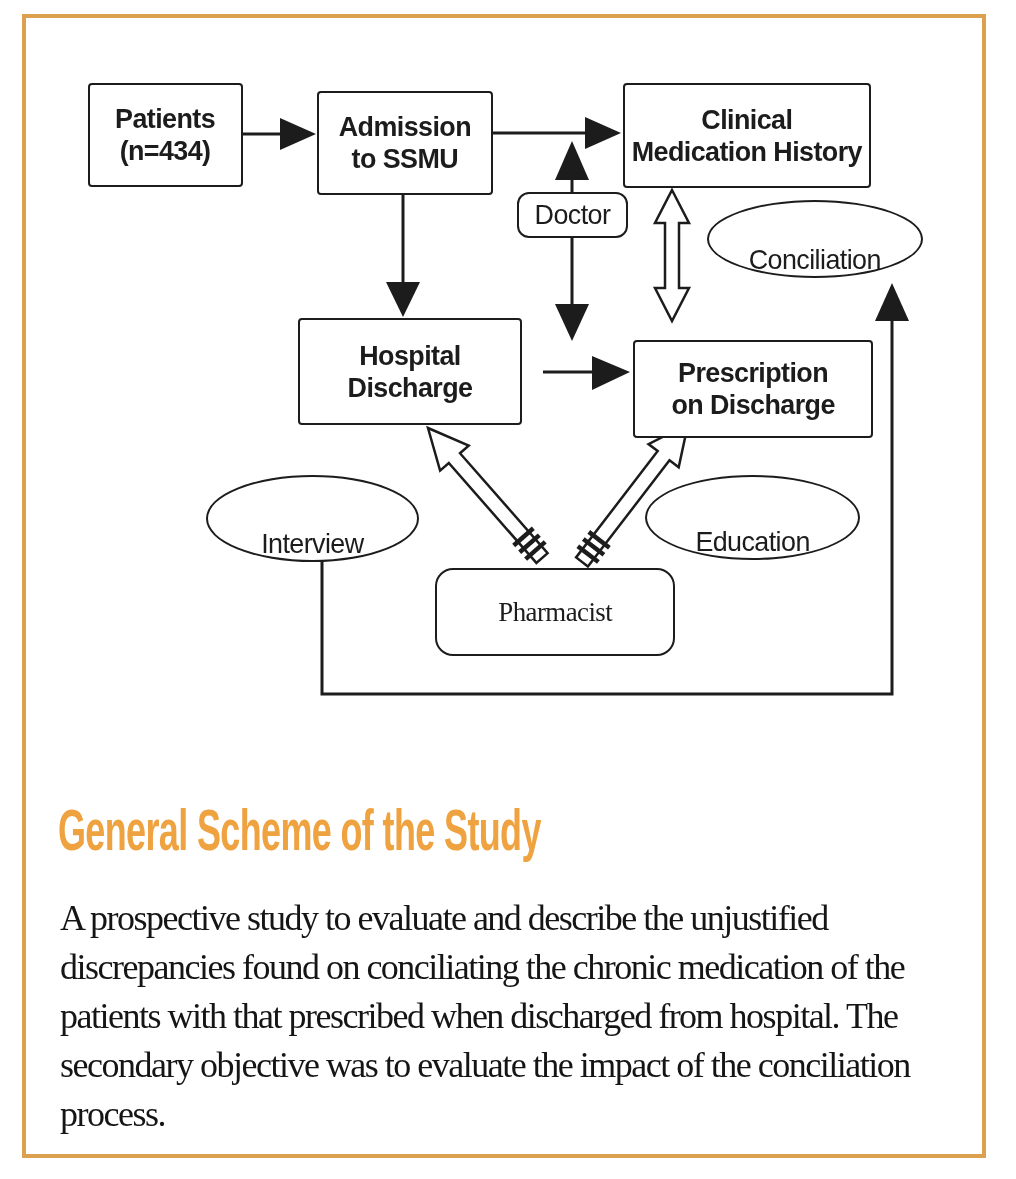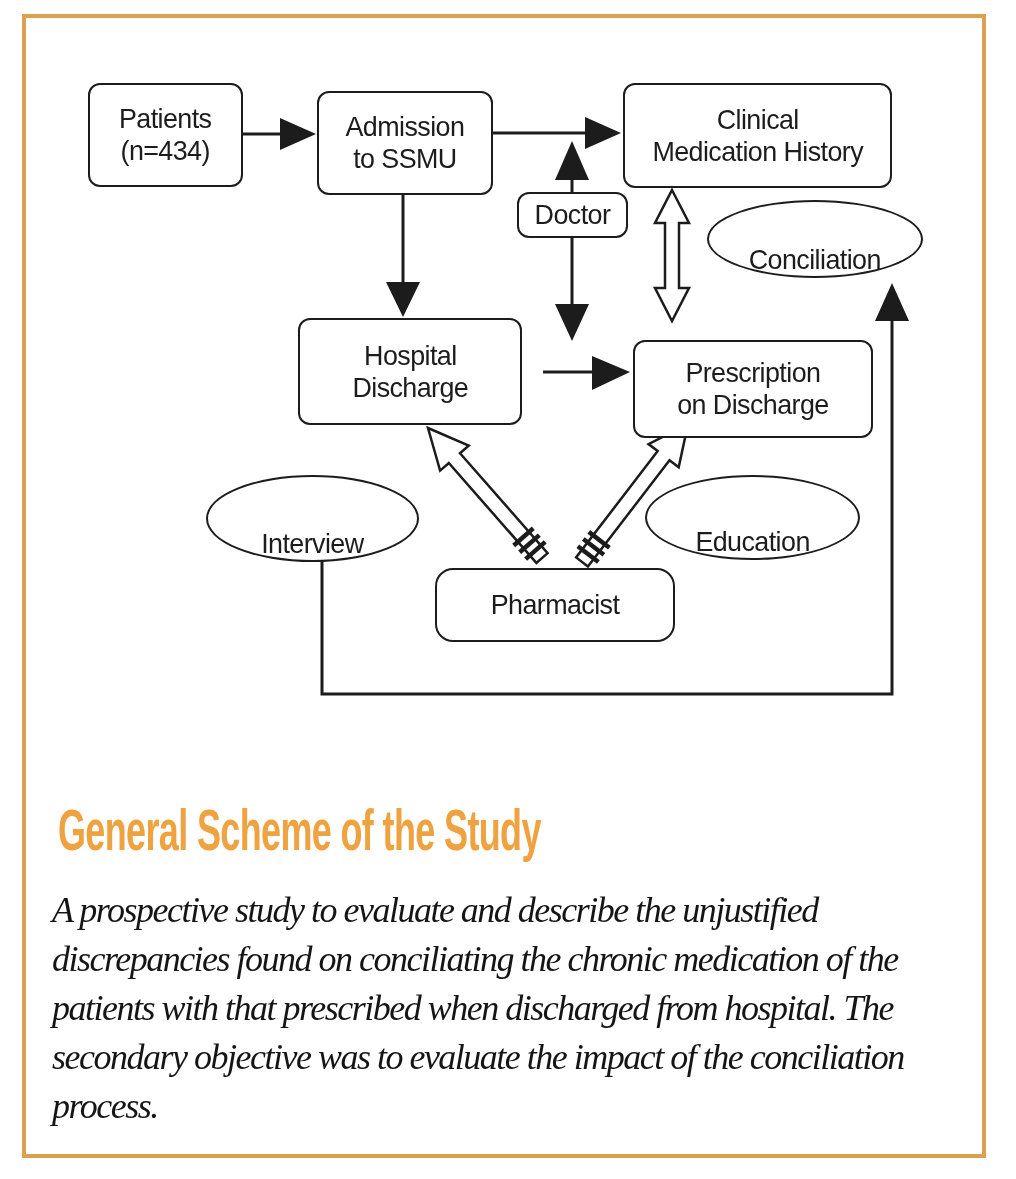--- a/index.html
+++ b/index.html
@@ -15,32 +15,32 @@
   .arrow-layer{position:absolute;left:0;top:0;z-index:1;}
   .node{
     position:absolute;z-index:2;background:#fff;border:2.5px solid #1c1c1c;
     box-sizing:border-box;display:flex;align-items:center;justify-content:center;
     text-align:center;color:#1c1c1c;
   }
   .node-label{
     white-space:pre-line;font-size:28px;line-height:32px;letter-spacing:-0.6px;
     transform:scaleX(0.96);
   }
-  .rect{border-radius:12px;}
+  .rect{border-radius:4px;font-weight:bold;}
   .ellipse{border-radius:50%;align-items:flex-end;}
   .n-patients{left:88px;top:83px;width:155px;height:104px;}
   .n-admission{left:317px;top:83px;width:176px;height:104px;margin-top:8px;}
-  .n-clinical{left:623px;top:83px;width:269px;height:105px;}
+  .n-clinical{left:623px;top:83px;width:248px;height:105px;}
   .n-doctor{left:517px;top:192px;width:111px;height:46px;border-radius:12px;}
   .n-hospital{left:298px;top:318px;width:224px;height:107px;}
   .n-prescription{left:633px;top:340px;width:240px;height:98px;}
   .n-conciliation{left:707px;top:200px;width:216px;height:78px;}
   .n-interview{left:206px;top:475px;width:213px;height:87px;}
   .n-education{left:645px;top:475px;width:215px;height:85px;}
-  .n-pharmacist{left:435px;top:568px;width:240px;height:74px;border-radius:18px;}
+  .n-pharmacist{left:435px;top:568px;width:240px;height:88px;border-radius:18px;font-family:Liberation Serif, serif;}
   .caption-title{
     position:absolute;left:58px;top:796px;z-index:2;
     font-size:58px;font-weight:bold;letter-spacing:-1px;
     transform:scaleX(0.62);transform-origin:0 0;white-space:nowrap;
   }
   .caption-body{
     position:absolute;left:52px;top:886px;width:918px;z-index:2;
     font-family:"Liberation Serif",serif;font-size:36px;line-height:49px;
     letter-spacing:-1.5px;color:#151515;
   }
@@ -144,13 +144,13 @@
   <div class="node ellipse n-education">
     <span class="node-label">Education</span>
   </div>
   <div class="node n-pharmacist">
     <span class="node-label">Pharmacist</span>
   </div>
 </div>
 
 <h1 class="caption-title" style="color:#EFA240;margin:0;">General Scheme of the Study</h1>
 
-<p class="caption-body" style="margin:0;font-style:italic;">A prospective study to evaluate and describe the unjustified discrepancies found on conciliating the chronic medication of the patients with that prescribed when discharged from hospital. The secondary objective was to evaluate the impact of the conciliation process.</p>
+<p class="caption-body" style="margin:8px;">A prospective study to evaluate and describe the unjustified discrepancies found on conciliating the chronic medication of the patients with that prescribed when discharged from hospital. The secondary objective was to evaluate the impact of the conciliation process.</p>
 
 </body></html>

